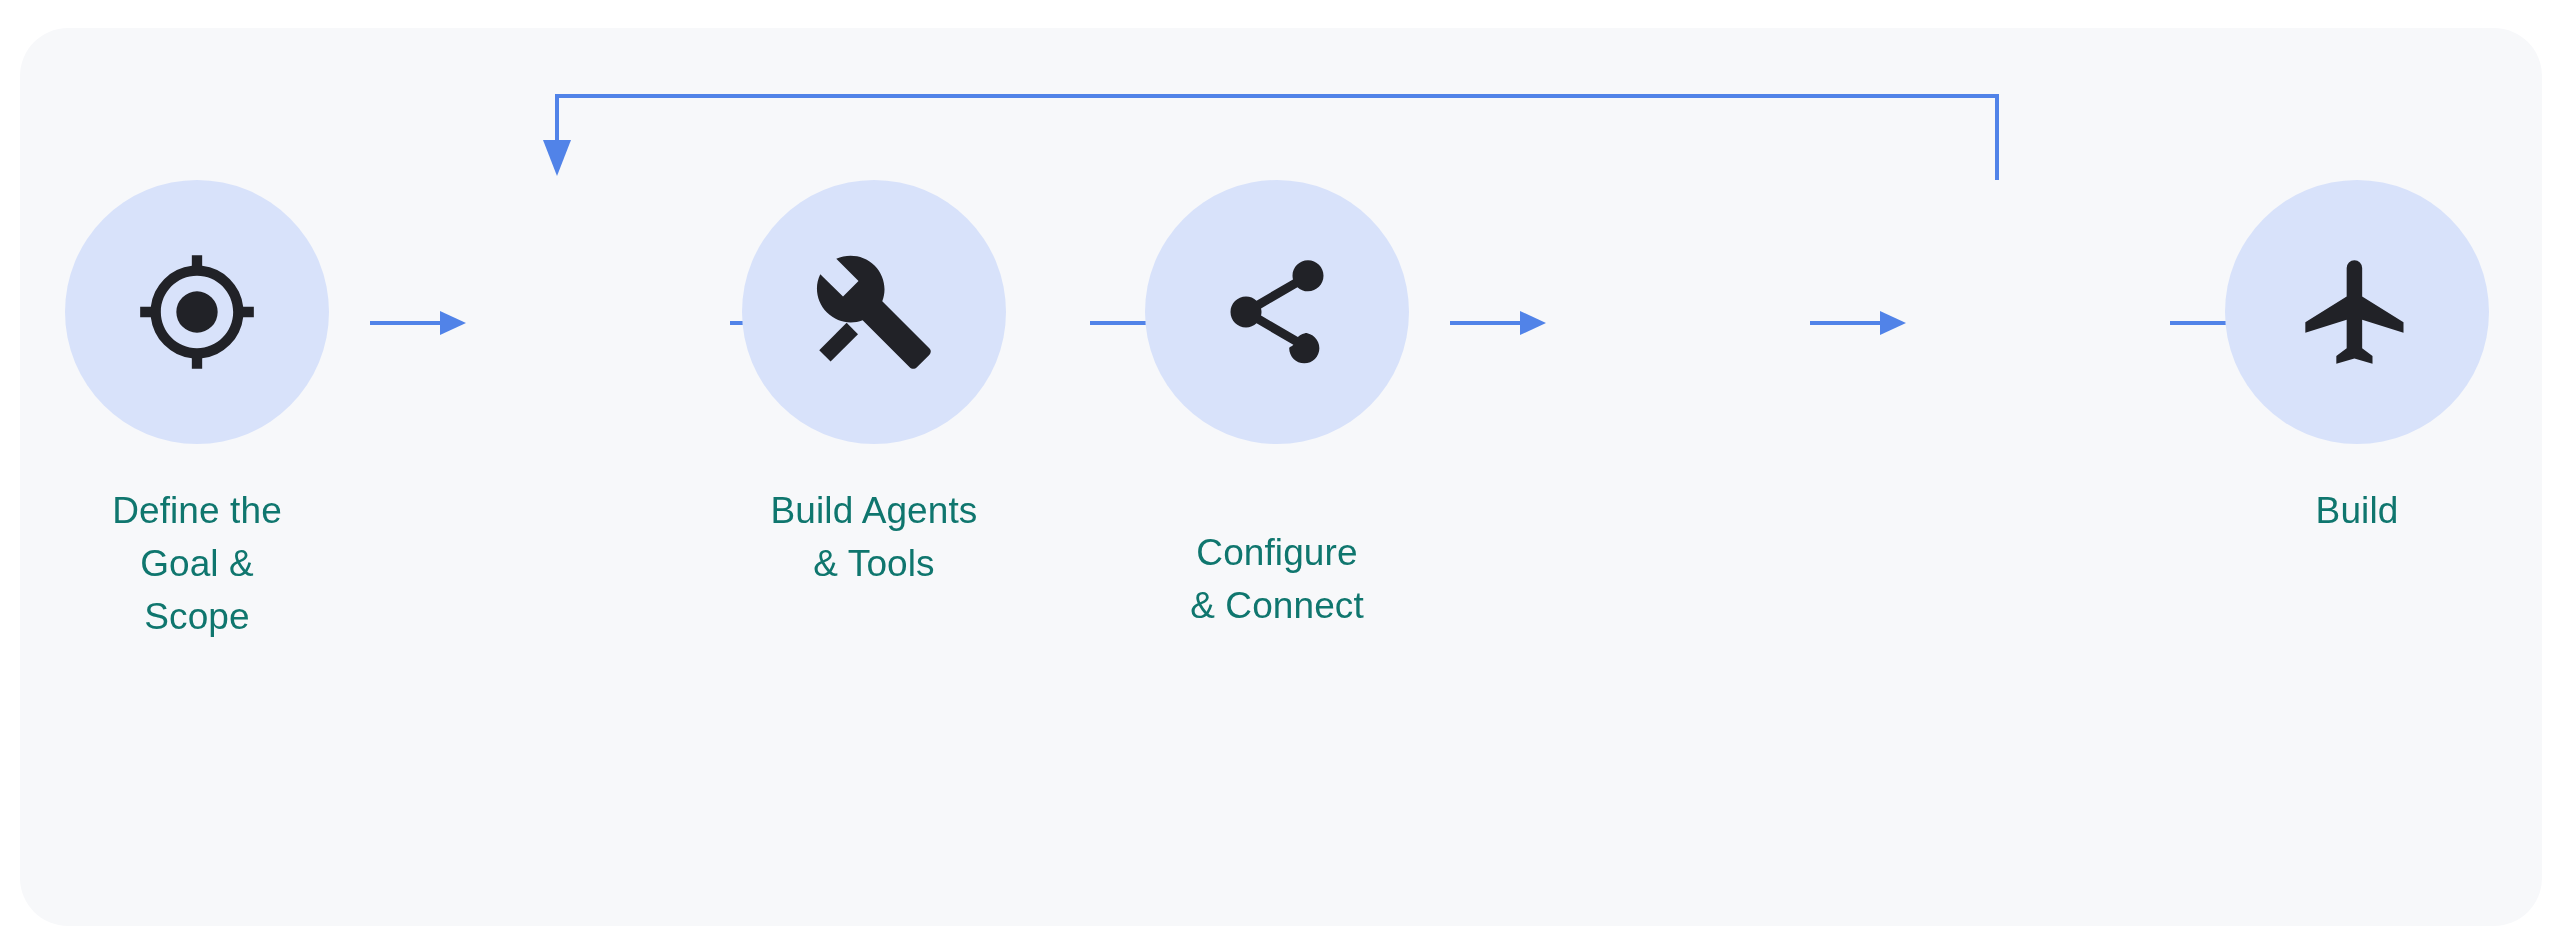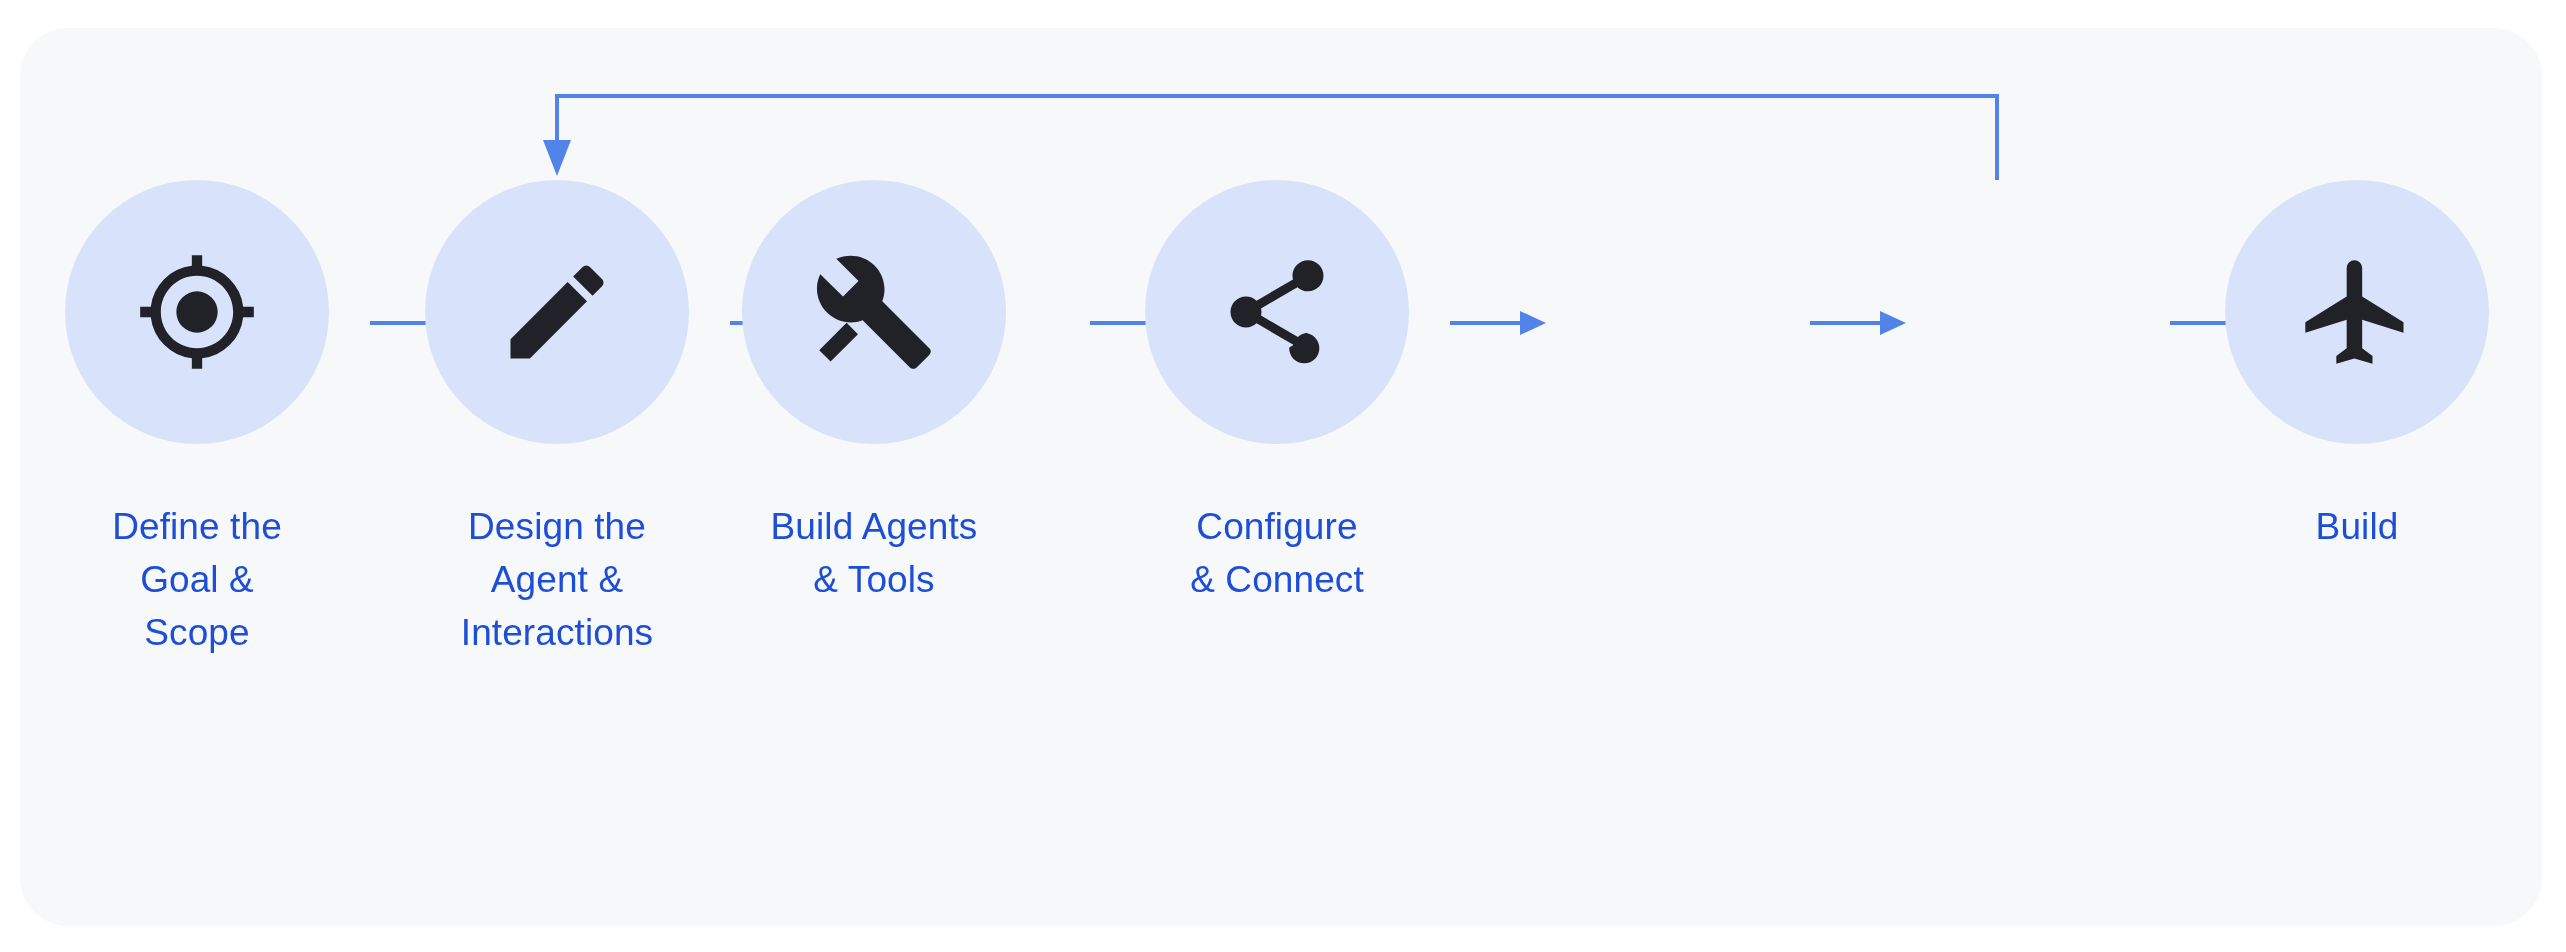--- a/index.html
+++ b/index.html
@@ -56,25 +56,25 @@
 
   .step-icon {
     width: 124px;
     height: 124px;
     display: block;
     color: #212227;
   }
   .step-icon svg { display: block; width: 100%; height: 100%; fill: currentColor; }
 
   .step-label {
-    margin-top: 56px;
+    margin-top: 40px;
     text-align: center;
     font-size: 37px;
     line-height: 53px;
-    color: #1d4ed8;
+    color: #0f766e;
     letter-spacing: 0.1px;
     white-space: pre-line;
     font-weight: 400;
   }
 
   
   .connector {
     position: absolute;
     top: 283px;
     height: 24px;
@@ -148,48 +148,36 @@
           <svg viewBox="0 0 24 24" xmlns="http://www.w3.org/2000/svg">
             <path d="M12 8a4 4 0 1 0 0 8 4 4 0 0 0 0-8zm8.94 3A8.994 8.994 0 0 0 13 3.06V1h-2v2.06A8.994 8.994 0 0 0 3.06 11H1v2h2.06A8.994 8.994 0 0 0 11 20.94V23h2v-2.06A8.994 8.994 0 0 0 20.94 13H23v-2h-2.06zM12 19c-3.87 0-7-3.13-7-7s3.13-7 7-7 7 3.13 7 7-3.13 7-7 7z"></path>
           </svg>
         </span>
       </div>
       <div class="step-label">Define the
 Goal &amp;
 Scope</div>
     </div>
 
-    <div class="step" style="left:537px;">
-      <div class="step-circle">
-        <span class="step-icon">
-          <svg viewBox="0 0 24 24" xmlns="http://www.w3.org/2000/svg">
-            <path d="M3 17.25V21h3.75L17.81 9.94l-3.75-3.75L3 17.25zM20.71 7.04a1 1 0 0 0 0-1.41l-2.34-2.34a1 1 0 0 0-1.41 0l-1.83 1.83 3.75 3.75 1.83-1.83z"></path>
-          </svg>
-        </span>
-      </div>
-      <div class="step-label">Design the
-Agent &amp;
-Interactions</div>
-    </div>
 
     <div class="step" style="left:854px;">
       <div class="step-circle">
         <span class="step-icon">
           <svg viewBox="0 0 24 24" xmlns="http://www.w3.org/2000/svg">
             <path d="M22.7 19l-9.1-9.1c.9-2.3.4-5-1.5-6.9-2-2-5-2.4-7.4-1.3L9 6 6 9 1.6 4.7C.4 7.1.9 10.1 2.9 12.1c1.9 1.9 4.6 2.4 6.9 1.5l9.1 9.1c.4.4 1 .4 1.4 0l2.3-2.3c.5-.4.5-1.1.1-1.4z"></path>
             <path d="M1.4 19.4l5.3-5.3 2.2 2.2-5.3 5.3z"></path>
             <path d="M16.9 2.2l-3.1 1.3 3.2 3.2 1.3-3.1 3.1-1.3-1.4-1.4z" opacity="0"></path>
           </svg>
         </span>
       </div>
       <div class="step-label">Build Agents
 &amp; Tools</div>
     </div>
 
-    <div class="step" style="left:1257px;">
+    <div class="step" style="left:1257px;gap:42px;">
       <div class="step-circle">
         <span class="step-icon">
           <svg viewBox="0 0 24 24" xmlns="http://www.w3.org/2000/svg">
             <path d="M18 16.08c-.76 0-1.44.3-1.96.77L8.91 12.7c.05-.23.09-.46.09-.7s-.04-.47-.09-.7l7.05-4.11c.54.5 1.25.81 2.04.81 1.66 0 3-1.34 3-3s-1.34-3-3-3-3 1.34-3 3c0 .24.04.47.09.7L8.04 9.81C7.5 9.31 6.79 9 6 9c-1.66 0-3 1.34-3 3s1.34 3 3 3c.79 0 1.5-.31 2.04-.81l7.12 4.16c-.05.21-.8.43-.8.65 0 1.61 1.31 2.92 2.92 2.92s2.92-1.31 2.92-2.92-1.31-2.92-2.92-2.92z"></path>
           </svg>
         </span>
       </div>
       <div class="step-label">Configure
 &amp; Connect</div>
     </div>

